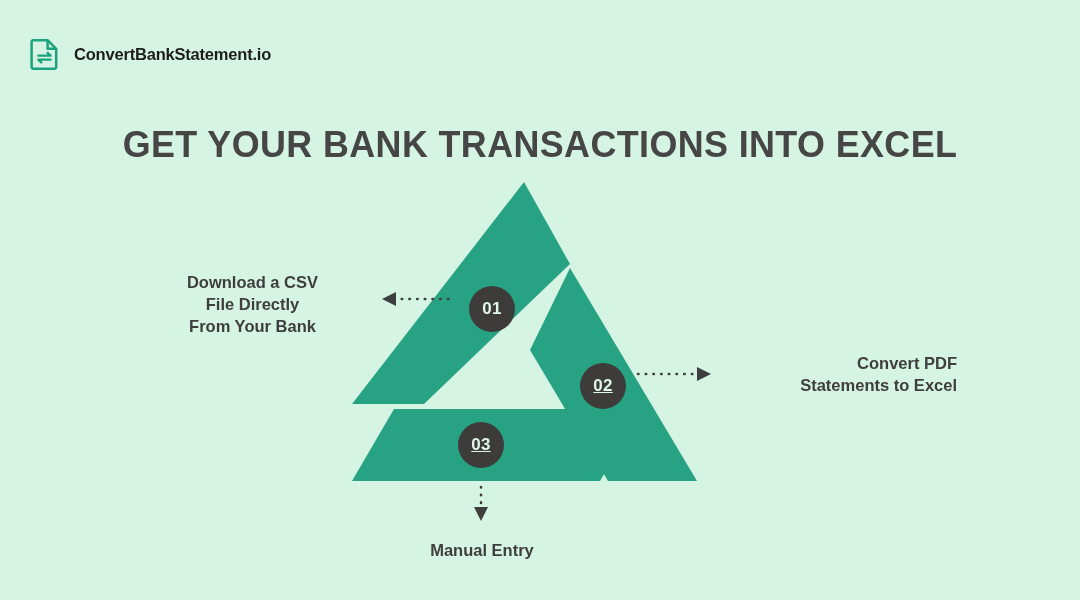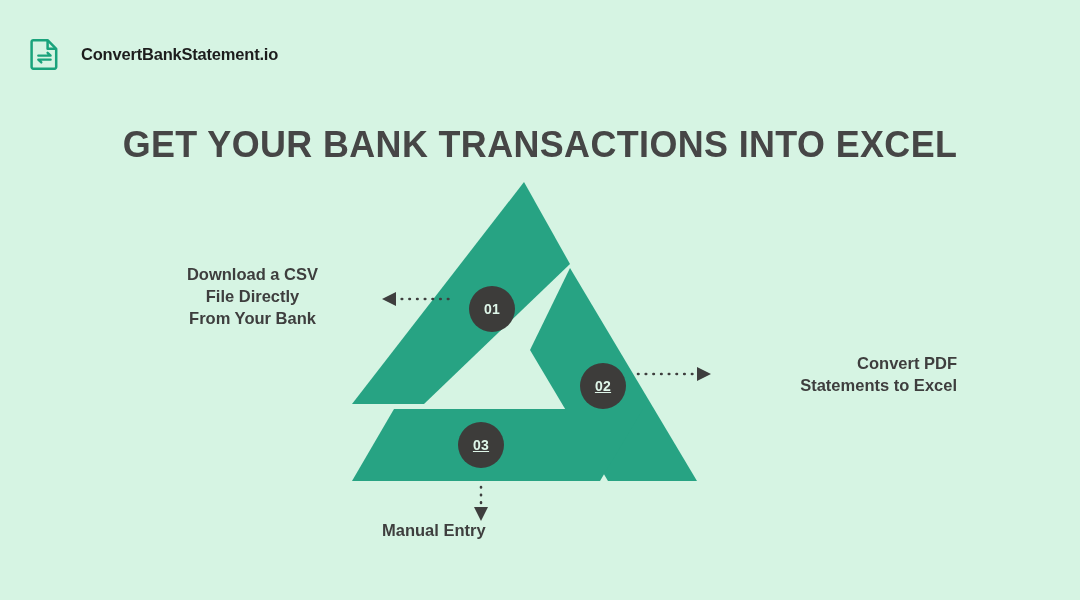--- a/index.html
+++ b/index.html
@@ -22,21 +22,21 @@
     background: #d6f4e3;
   }
 
   
   .brand {
     position: absolute;
     left: 28px;
     top: 37px;
     display: flex;
     align-items: center;
-    gap: 19px;
+    gap: 12px;
   }
   .brand-icon {
     width: 34px;
     height: 34px;
     display: block;
     flex: 0 0 auto;
   }
   .brand-name {
     font-size: 16.5px;
     font-weight: bold;
@@ -70,21 +70,21 @@
   }
 
   
   .badge {
     position: absolute;
     width: 46px;
     height: 46px;
     border-radius: 50%;
     background: #3d3c3a;
     color: #dff6e9;
-    font-size: 14px;
+    font-size: 17px;
     font-weight: bold;
     letter-spacing: 0.3px;
     display: flex;
     align-items: center;
     justify-content: center;
   }
   #badge-01 { left: 469px; top: 286px; }
   #badge-02 { left: 580px; top: 363px; text-decoration: underline; }
   #badge-03 { left: 458px; top: 422px; text-decoration: underline; }
 
@@ -92,35 +92,35 @@
   .callout {
     position: absolute;
     font-size: 16.5px;
     font-weight: bold;
     color: #3e3e3e;
     line-height: 1.33;
     white-space: pre-line;
   }
   #label-01 {
     left: 150px;
-    top: 264px;
+    top: 272px;
     width: 205px;
     text-align: center;
   }
   #label-02 {
     left: 722px;
     top: 353px;
     width: 235px;
     text-align: right;
   }
   #label-03 {
     left: 382px;
-    top: 520px;
+    top: 540px;
     width: 200px;
-    text-align: left;
+    text-align: center;
   }
 </style>
 </head>
 <body>
 
 <div id="stage">
 
   <div class="brand">
     <svg class="brand-icon" viewBox="0 0 34 34">
       <path d="M5.2 3.2 h14.4 l8.6 8.6 v18.3 a1.6 1.6 0 0 1 -1.6 1.6 h-21.4 a1.6 1.6 0 0 1 -1.6 -1.6 v-25.3 a1.6 1.6 0 0 1 1.6 -1.6 z" fill="none" stroke="#1aa37c" stroke-width="2.5" stroke-linejoin="round"></path>

